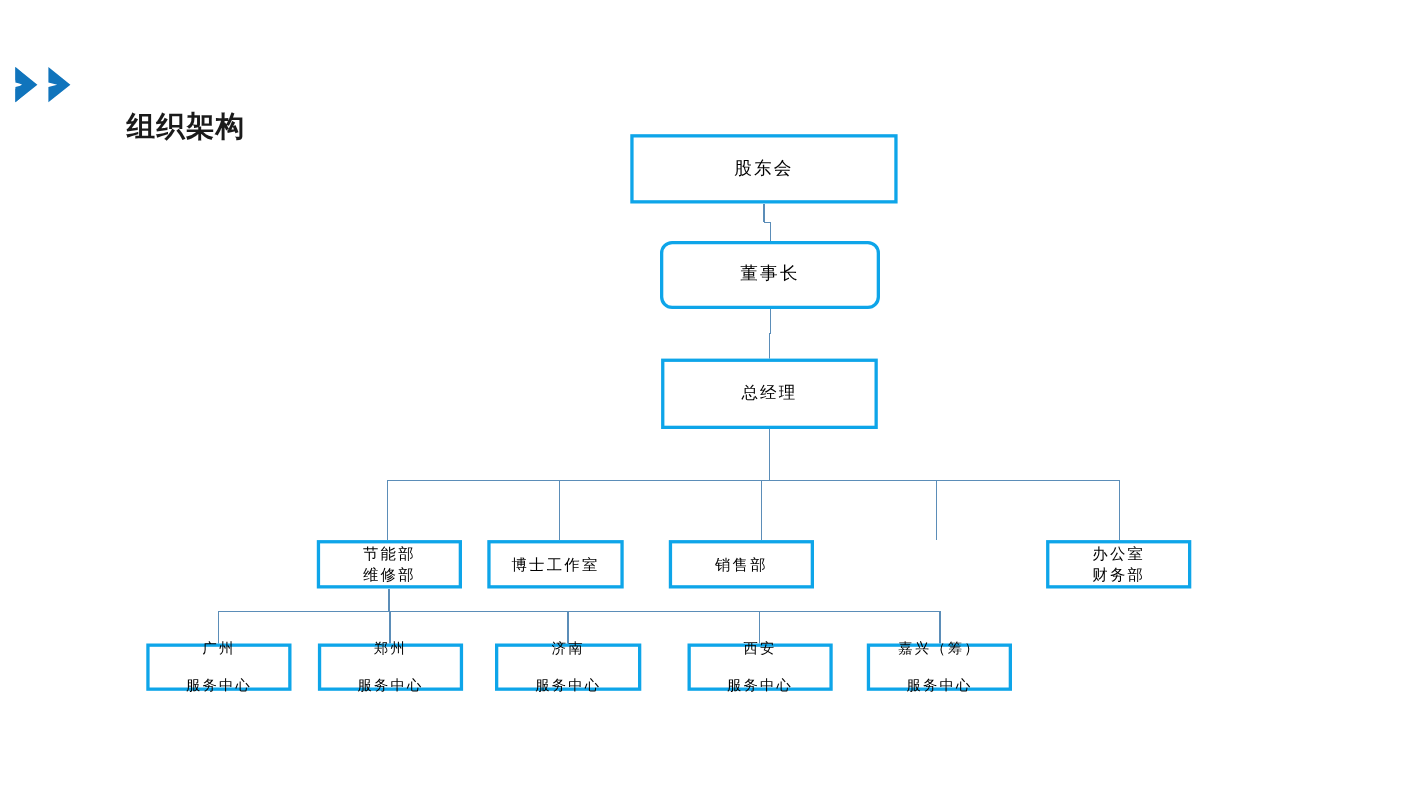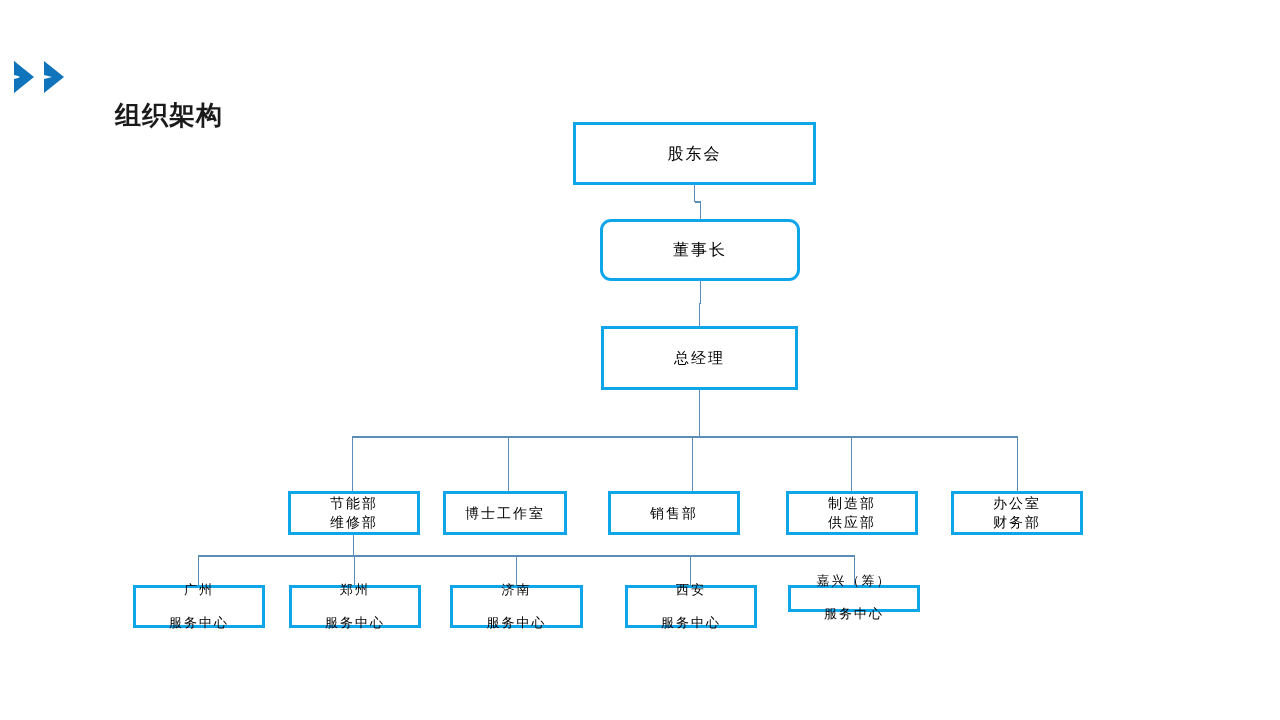--- a/index.html
+++ b/index.html
@@ -164,24 +164,20 @@
   </div>
 
   <div class="node dept" style="left:443px; top:491px; width:124px; height:44px;">
     <span class="ln">博士工作室</span>
   </div>
 
   <div class="node dept" style="left:608px; top:491px; width:132px; height:44px;text-align:right;">
     <span class="ln">销售部</span>
   </div>
 
-  <div class="node dept" style="left:786px; top:491px; width:132px; height:44px;">
-    <span class="ln">制造部</span>
-    <span class="ln">供应部</span>
-  </div>
 
   <div class="node dept" style="left:951px; top:491px; width:132px; height:44px;">
     <span class="ln">办公室</span>
     <span class="ln">财务部</span>
   </div>
 
   <div class="node center" style="left:133px; top:585px; width:132px; height:43px;">
     <span class="ln">广州</span>
     <span class="ln">服务中心</span>
   </div>
@@ -194,18 +190,18 @@
   <div class="node center" style="left:450px; top:585px; width:133px; height:43px;">
     <span class="ln">济南</span>
     <span class="ln">服务中心</span>
   </div>
 
   <div class="node center" style="left:625px; top:585px; width:132px; height:43px;">
     <span class="ln">西安</span>
     <span class="ln">服务中心</span>
   </div>
 
-  <div class="node center" style="left:788px; top:585px; width:132px; height:27px;font-family:Liberation Mono, monospace;">
+  <div class="node center" style="left:788px; top:585px; width:132px; height:43px;">
     <span class="ln">嘉兴（筹）</span>
     <span class="ln">服务中心</span>
   </div>
 
 </div>
 
 </body></html>

